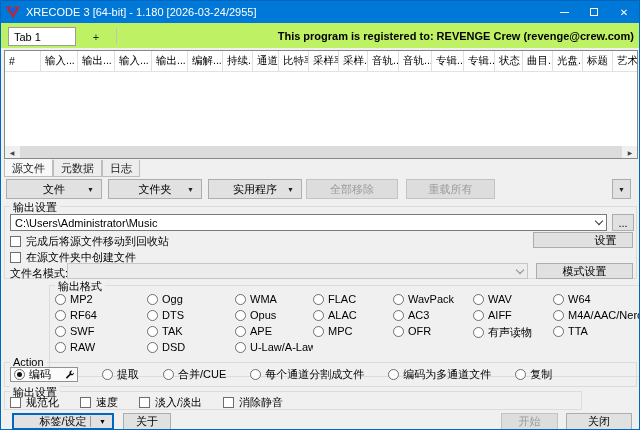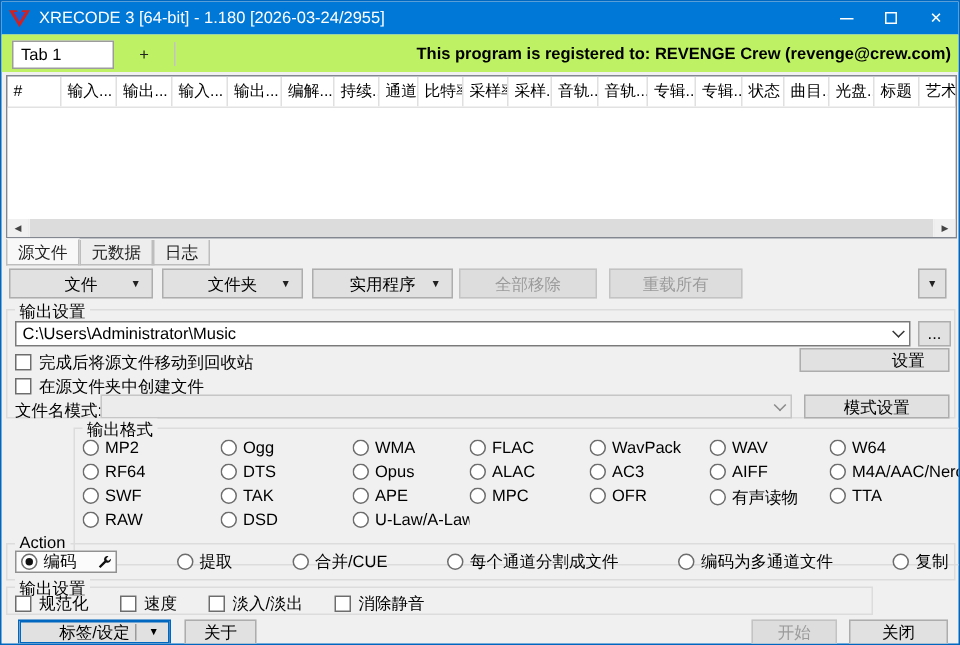--- a/index.html
+++ b/index.html
@@ -61,21 +61,21 @@
   .citem { display:inline-flex; align-items:center; gap:5px; }
 
   .rb { width:11px; height:11px; border:1px solid #6d6d6d; border-radius:50%; background:#fff; flex:none; position:relative; }
   .rb.on::after { content:""; position:absolute; left:2px; top:2px; width:5px; height:5px; border-radius:50%; background:#111; }
   .ritem { display:inline-flex; align-items:center; gap:4px; white-space:nowrap; }
   .selbox { display:inline-flex; align-items:center; border:1px solid #919191; background:#fbfbfb; height:15px; padding:0 3px; width:68px; }
   .selbox .wrench { margin-left:auto; display:flex; }
 
   #format-grid { position:absolute; left:5px; top:6px; right:4px; display:grid; grid-template-columns:92px 88px 78px 80px 80px 80px 1fr; grid-auto-rows:16px; align-items:center; }
   .fcell { overflow:hidden; white-space:nowrap; }
-  #action-row { position:absolute; left:5px; top:4px; display:flex; align-items:center; gap:40px; white-space:nowrap; }
+  #action-row { position:absolute; left:5px; top:4px; display:flex; align-items:center; gap:24px; white-space:nowrap; }
   #outset-row { position:absolute; left:5px; top:3px; display:flex; align-items:center; gap:21px; white-space:nowrap; }
 
   
   .bottom .btn { position:absolute; height:17px; top:0; }
   .bottom { position:absolute; left:0; top:412px; right:0; height:18px; }
   .focusbtn { border:1px solid #0067c0; box-shadow:0 0 0 1px #0067c0 inset; }
   .sdivider { position:absolute; right:22px; top:2px; bottom:2px; width:1px; background:#9a9a9a; }
 </style>
 </head>
 <body>

